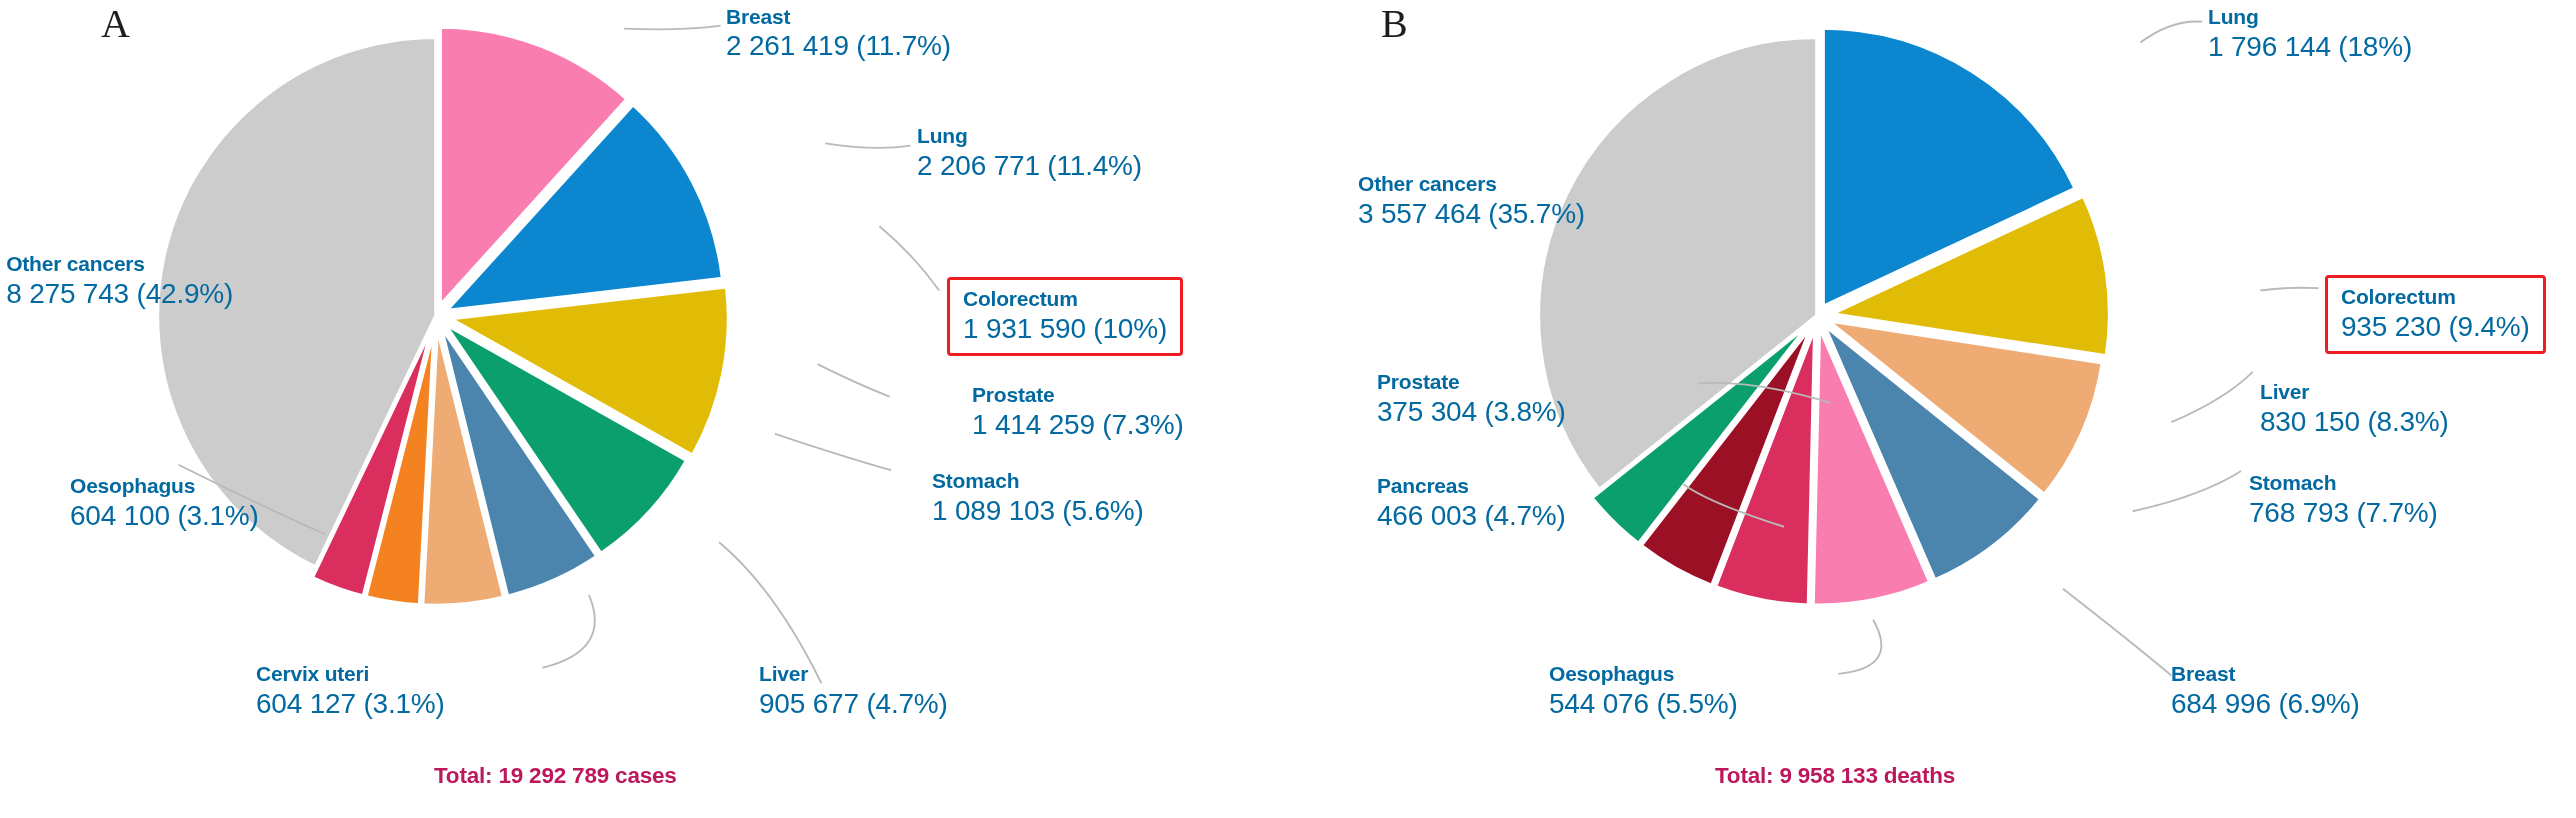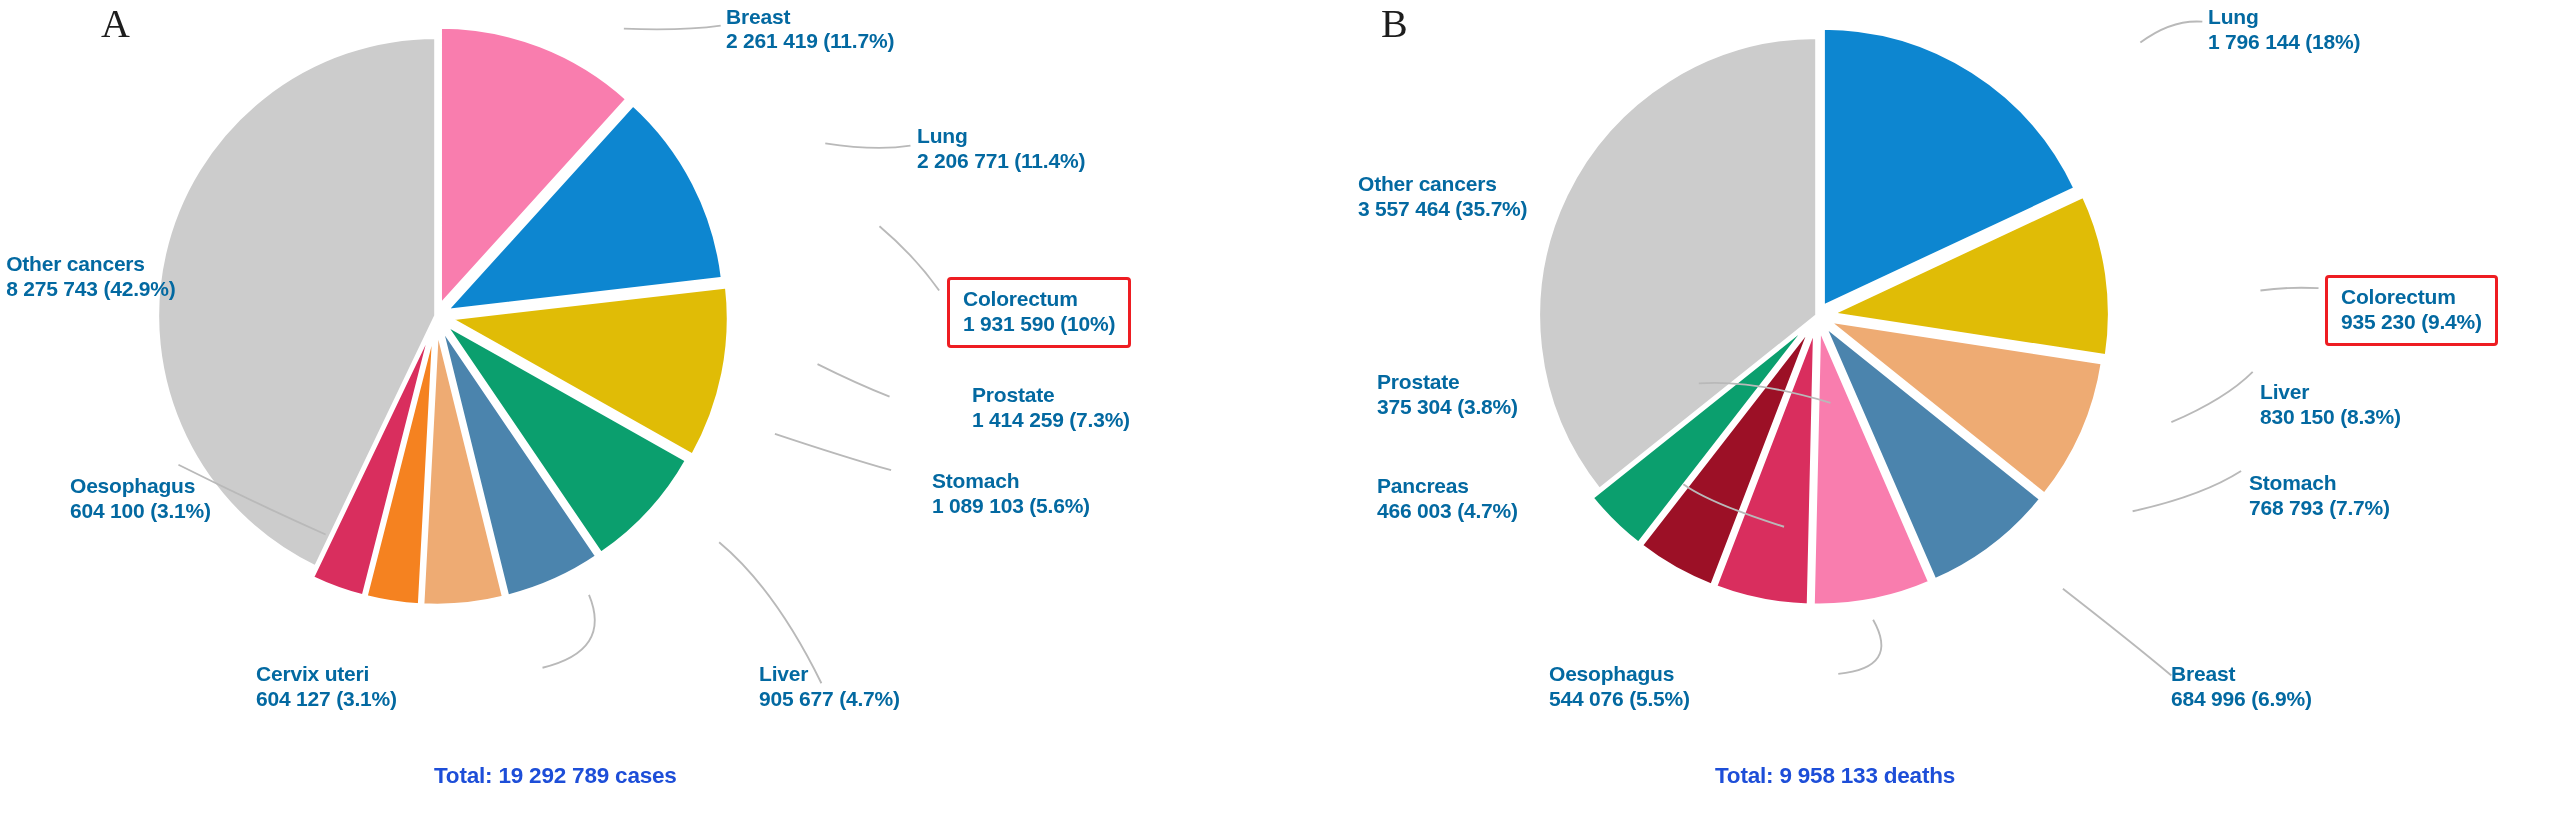--- a/index.html
+++ b/index.html
@@ -32,40 +32,40 @@
     line-height:1.18;
     white-space:nowrap;
   }
   .lbl .t{
     font-size:21px;
     font-weight:bold;
     letter-spacing:-0.2px;
     display:block;
   }
   .lbl .v{
-    font-size:21px;
-    font-weight:bold;
+    font-size:28px;
+    font-weight:normal;
     letter-spacing:-0.2px;
     display:block;
   }
   .lbl.right{text-align:left;}
   .lbl.left{text-align:left;}
 
   .lbl.boxed{
     border:3.9px solid #ee1d22;
     background:#ffffff;
     padding:7px 13px 8.5px 13px;
     border-radius:4px;
   }
 
   .total{
     position:absolute;
     font-size:22.5px;
     font-weight:bold;
-    color:#1d4ed8;
+    color:#be185d;
     letter-spacing:-0.2px;
     white-space:nowrap;
   }
 
   .leaders{position:absolute;left:0;top:0;pointer-events:none;}
   .leaders path{fill:none;stroke:#b9b9b9;stroke-width:2.4px;}
 </style>
 </head>
 <body>
 

